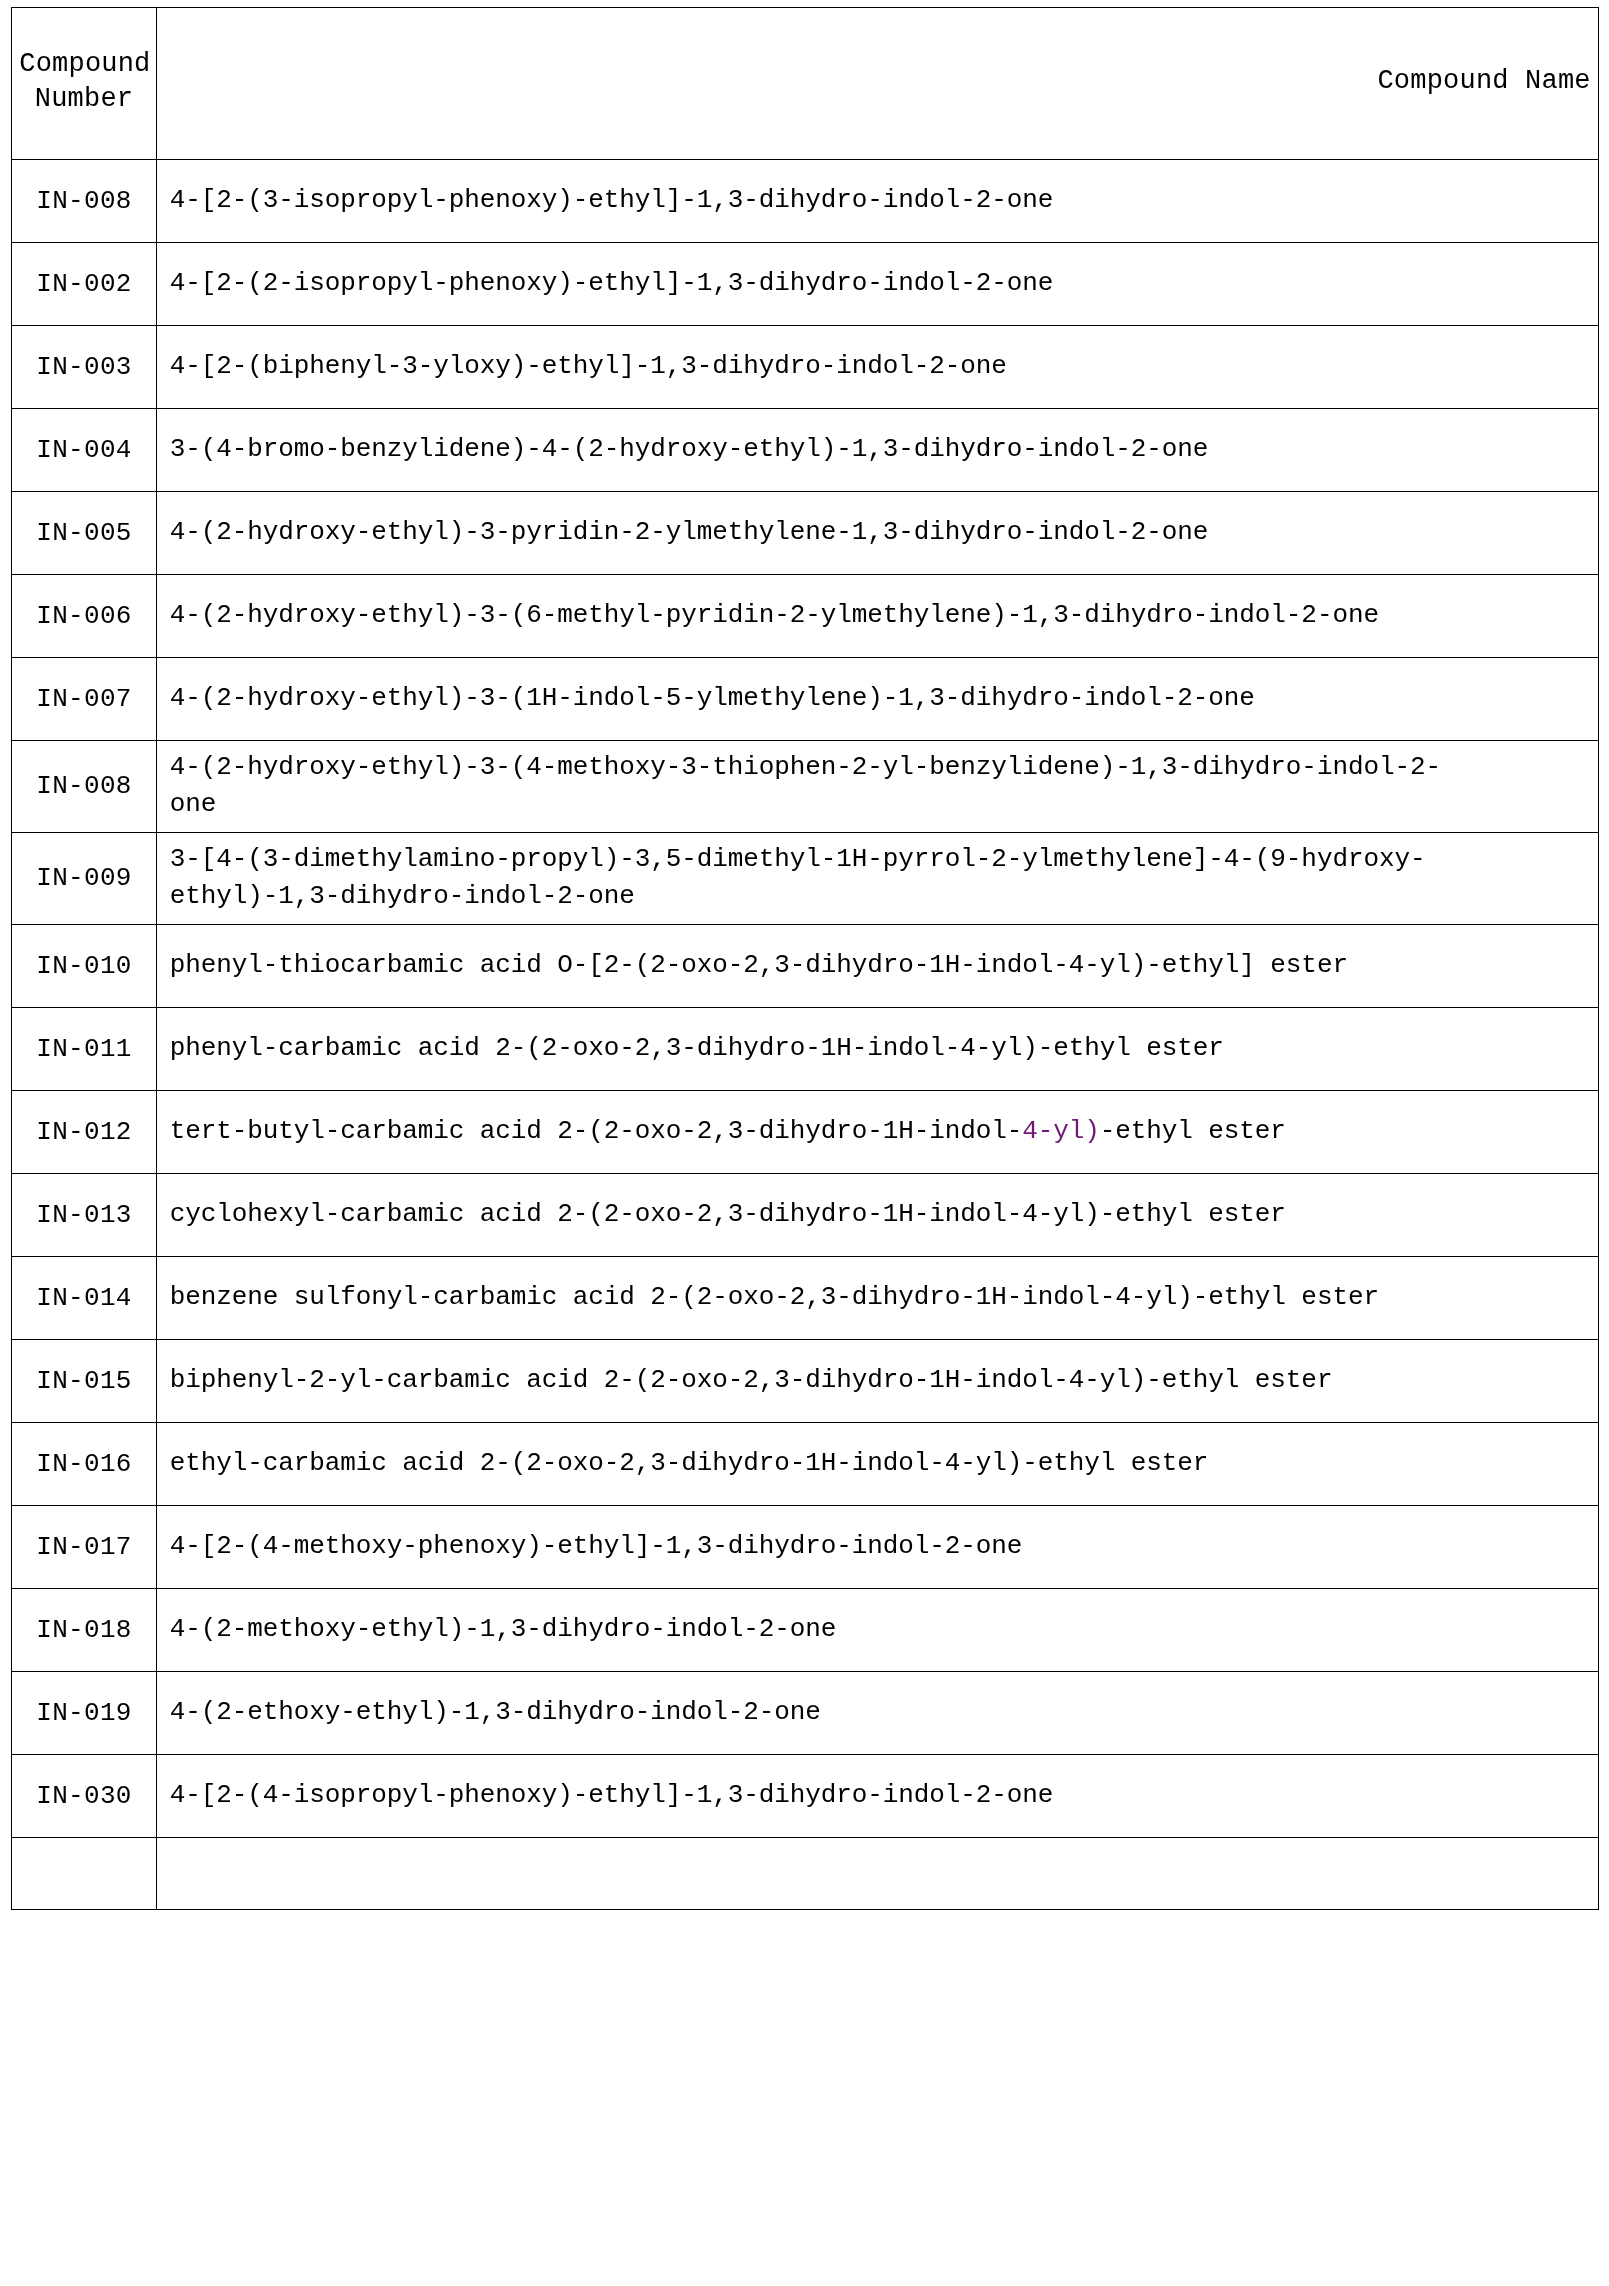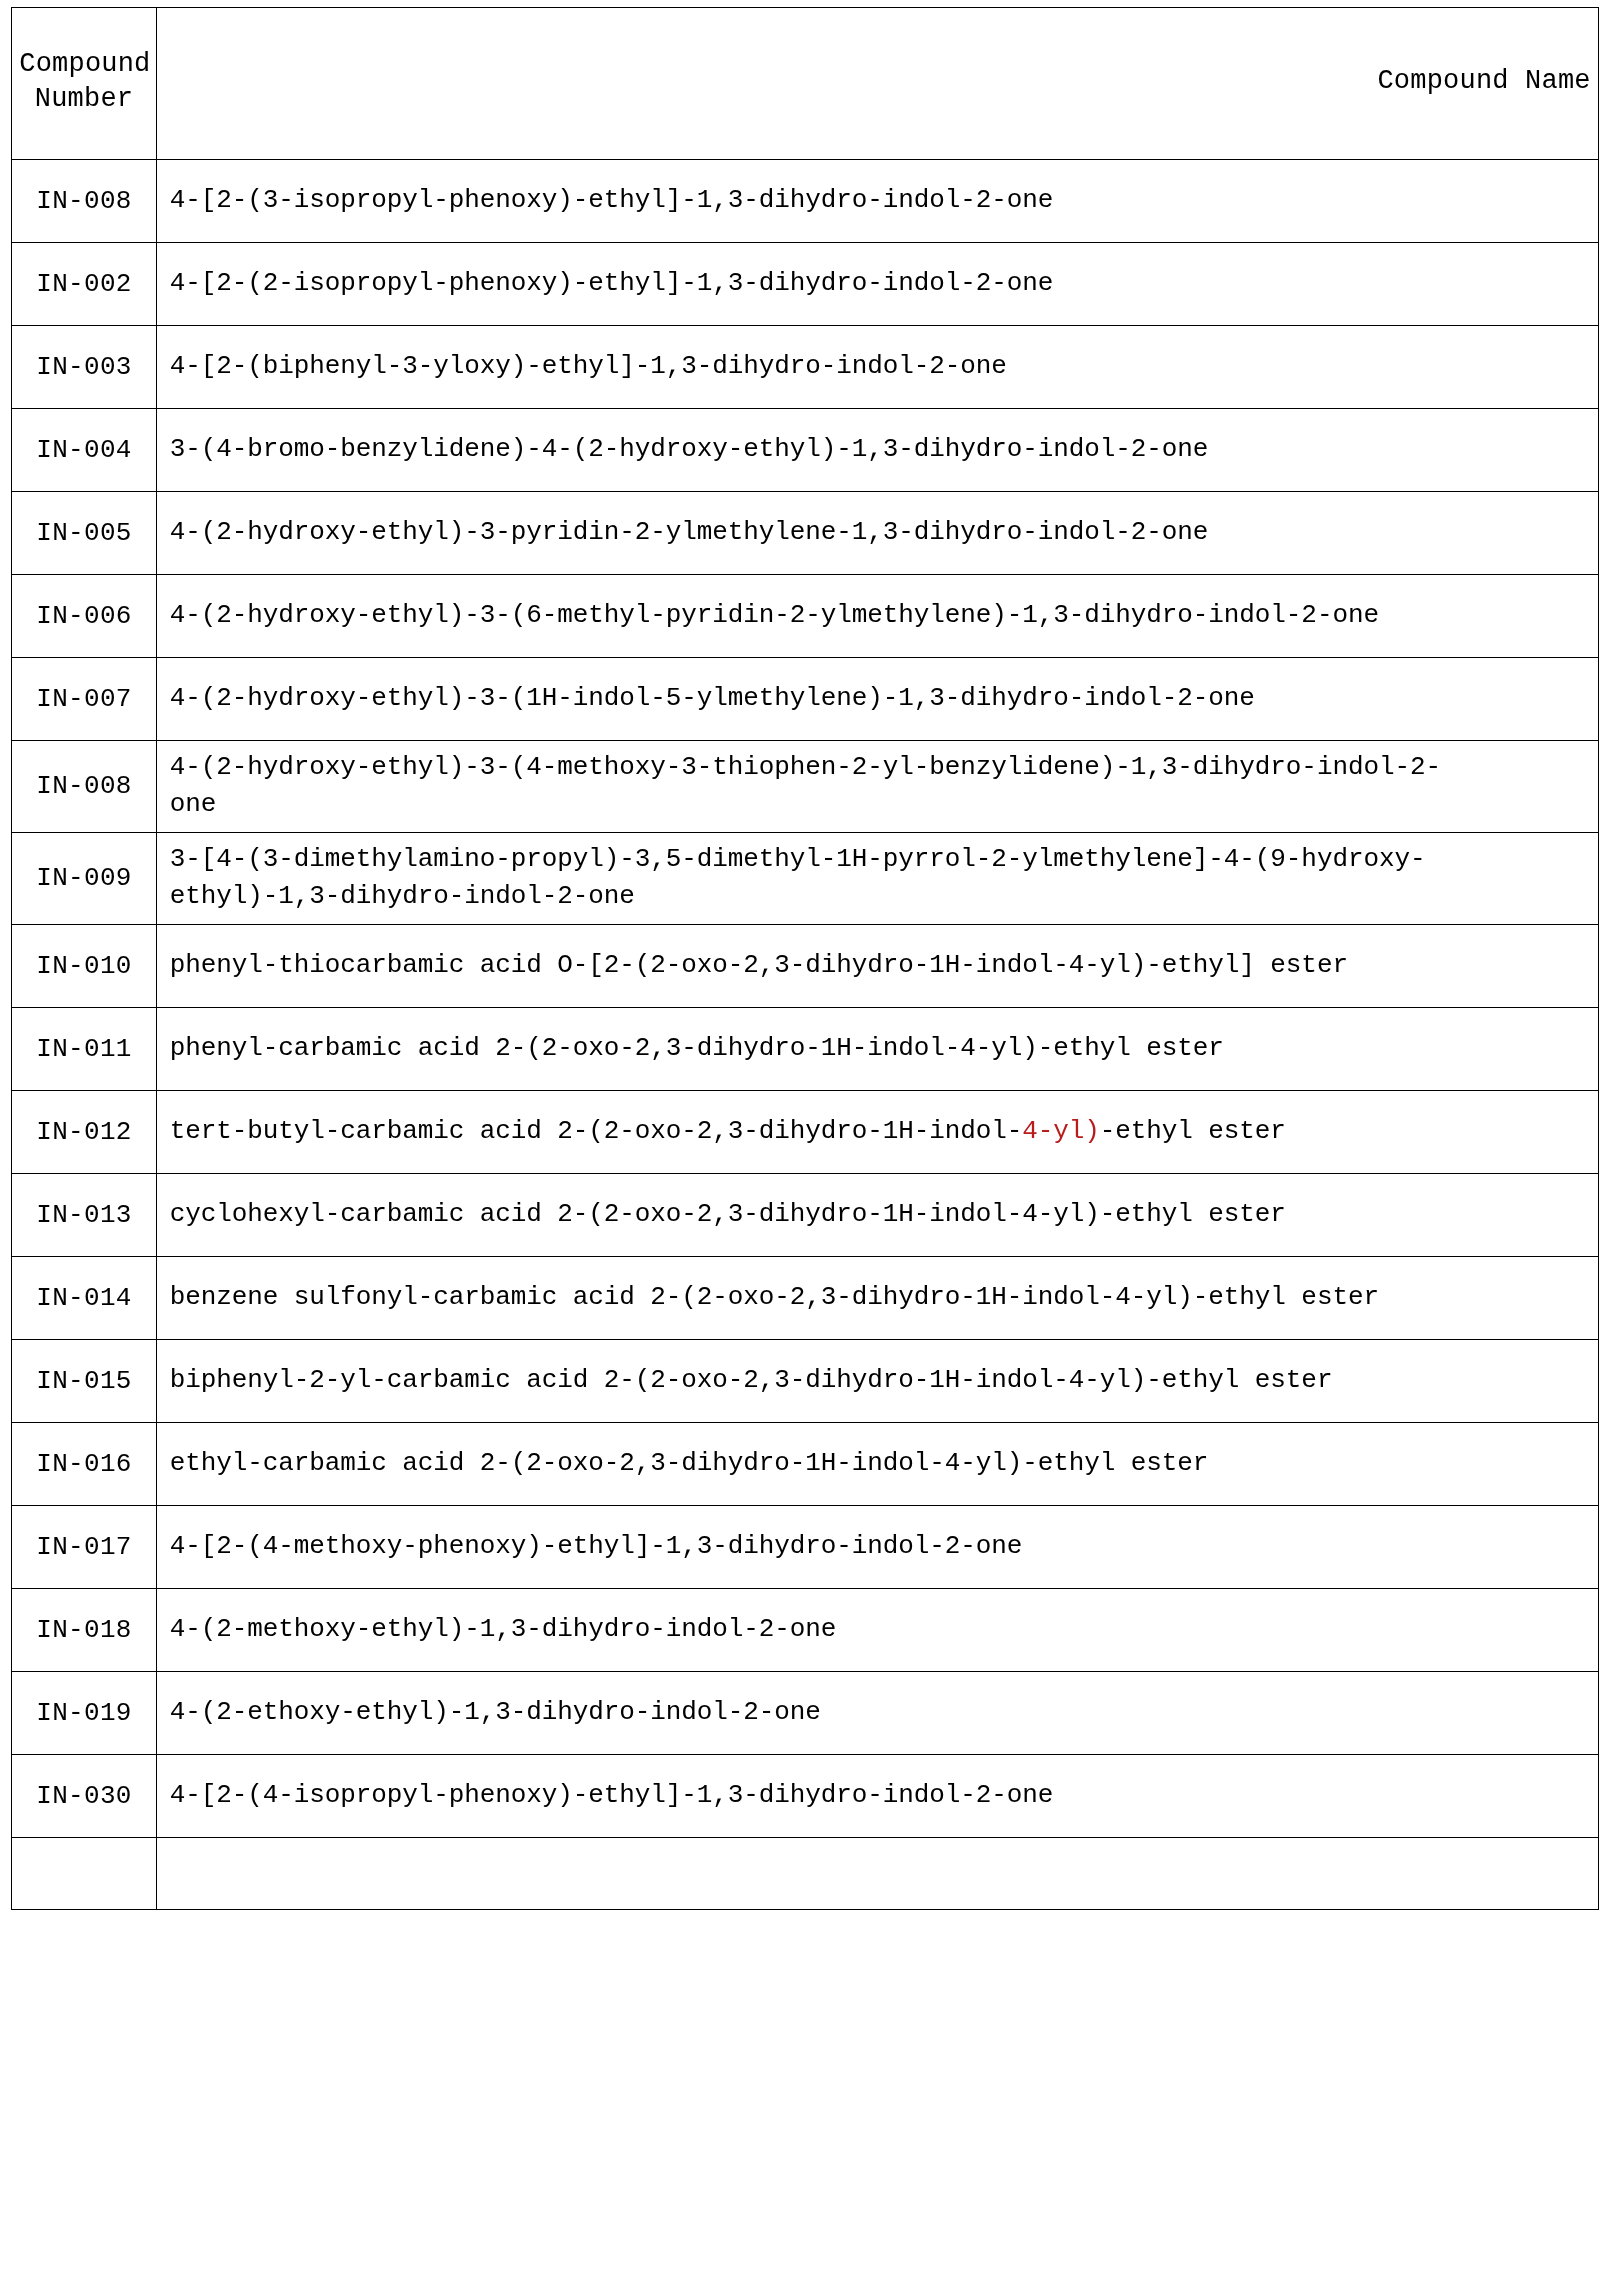--- a/index.html
+++ b/index.html
@@ -70,21 +70,21 @@
     line-height: 1.42;
   }
   tr.row-single td { height: 71px; }
   tr.row-double td { height: 80px; }
   tr.row-empty td  { height: 71px; }
 
   td.cell-name .nm {
     display: block;
   }
   td.cell-name .nm .faded {
-    color: #b91c1c;
+    color: #701a75;
   }
   tr.row-empty td.cell-number,
   tr.row-empty td.cell-name { padding: 0; }
 </style>
 </head>
 <body>
 
 <div class="page">
   <table class="compound-table">
     <colgroup>

